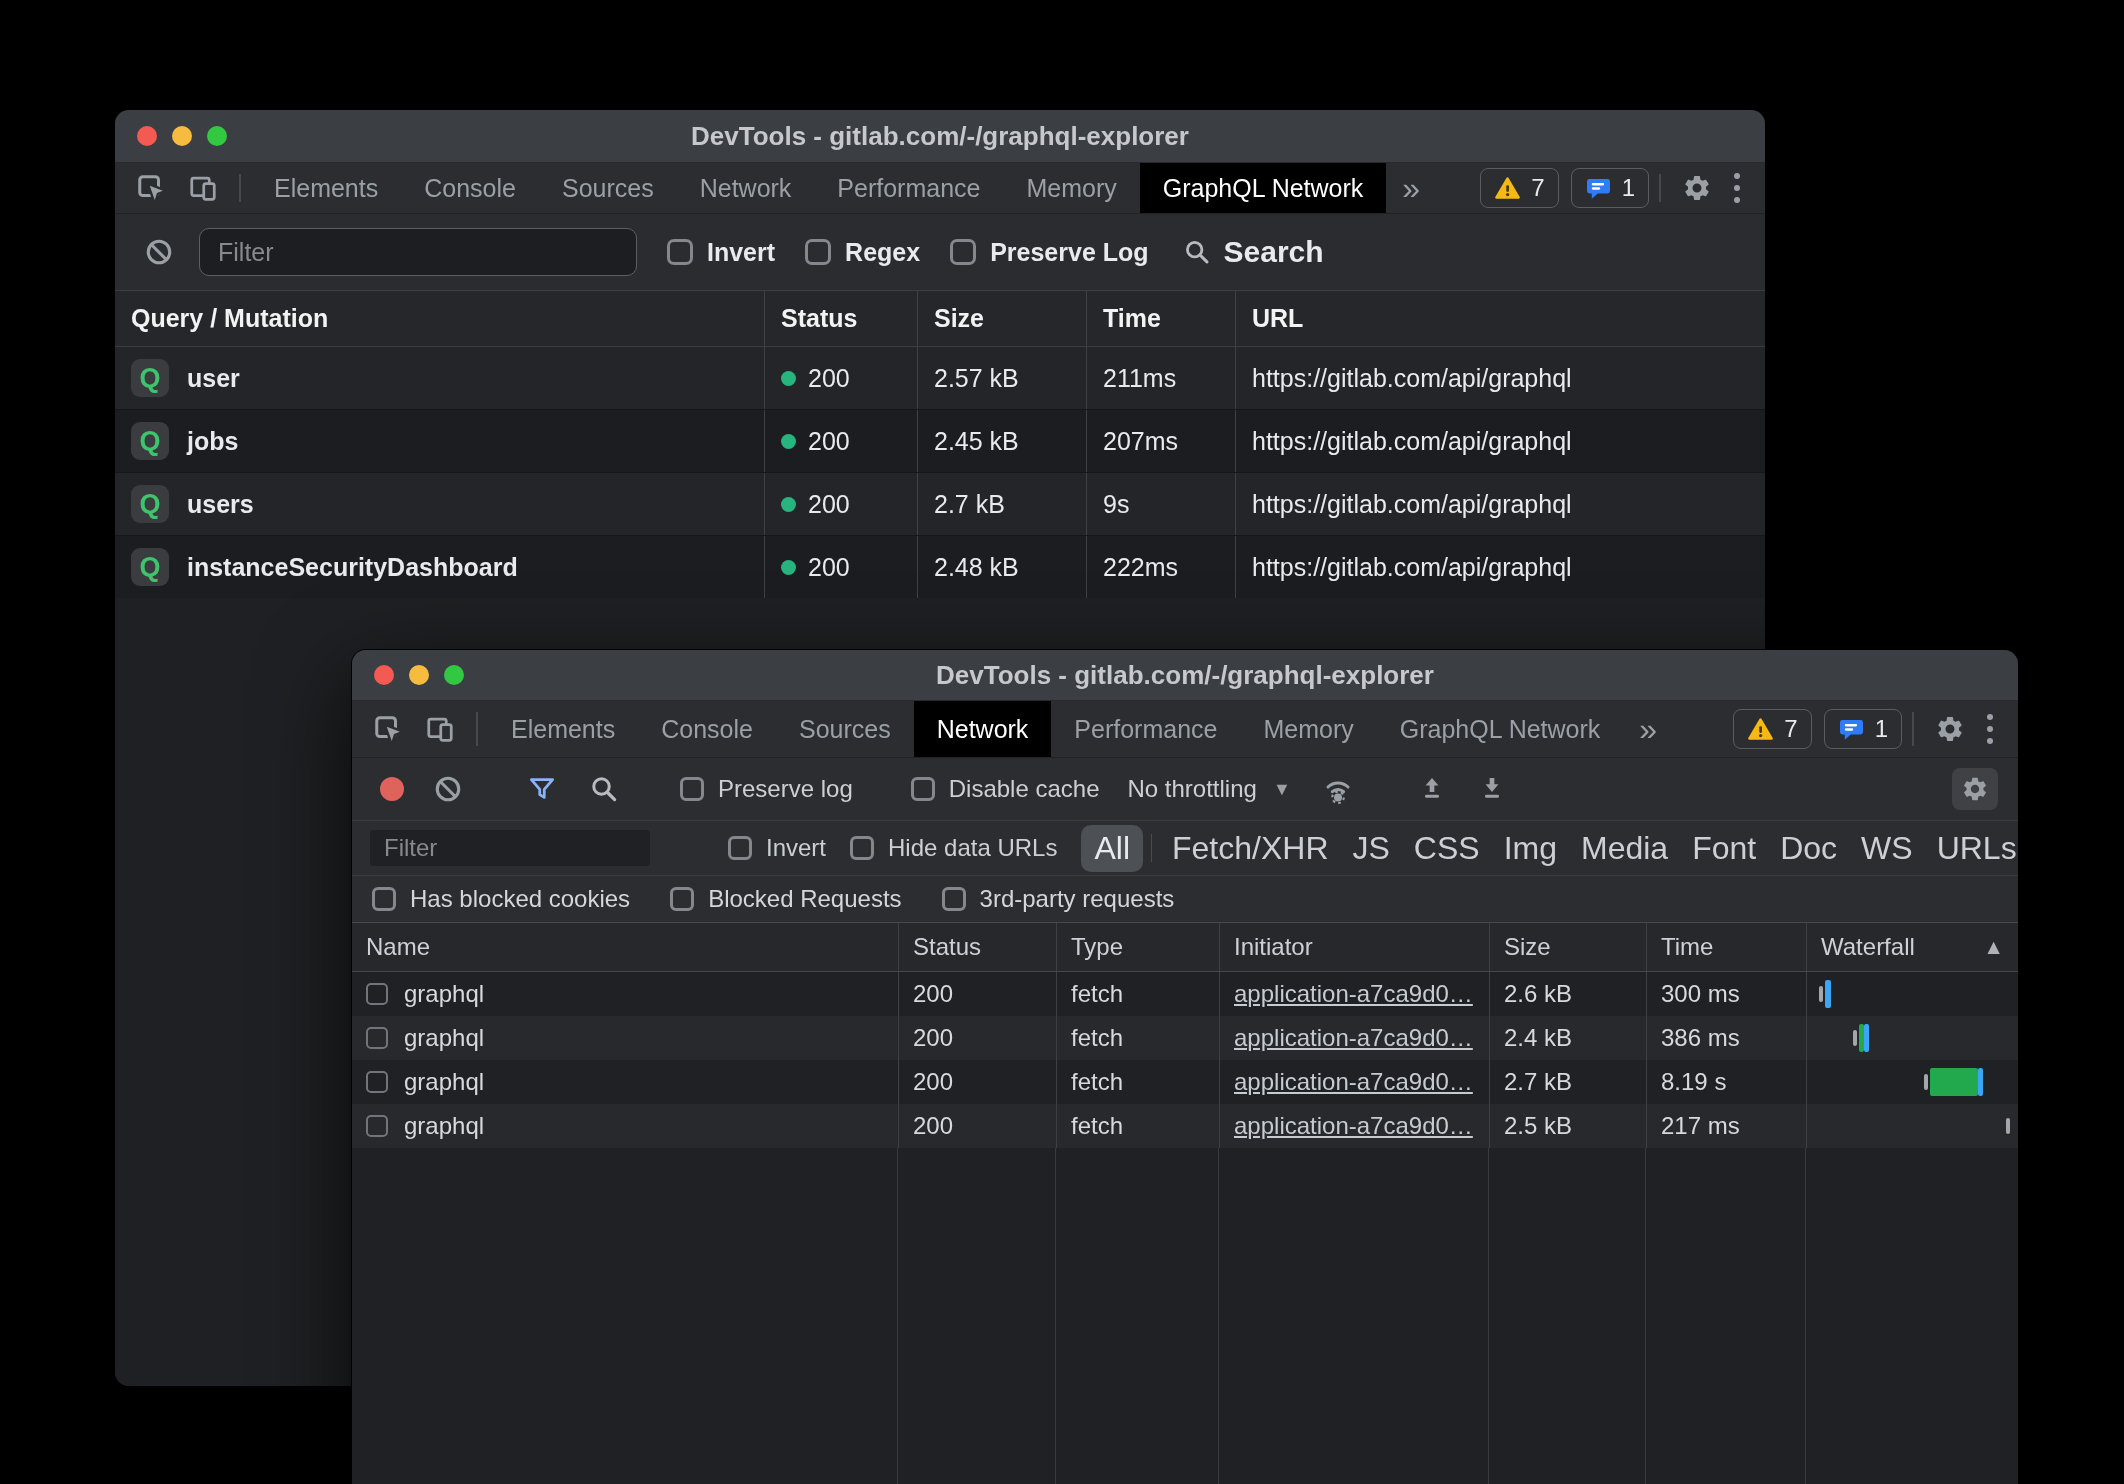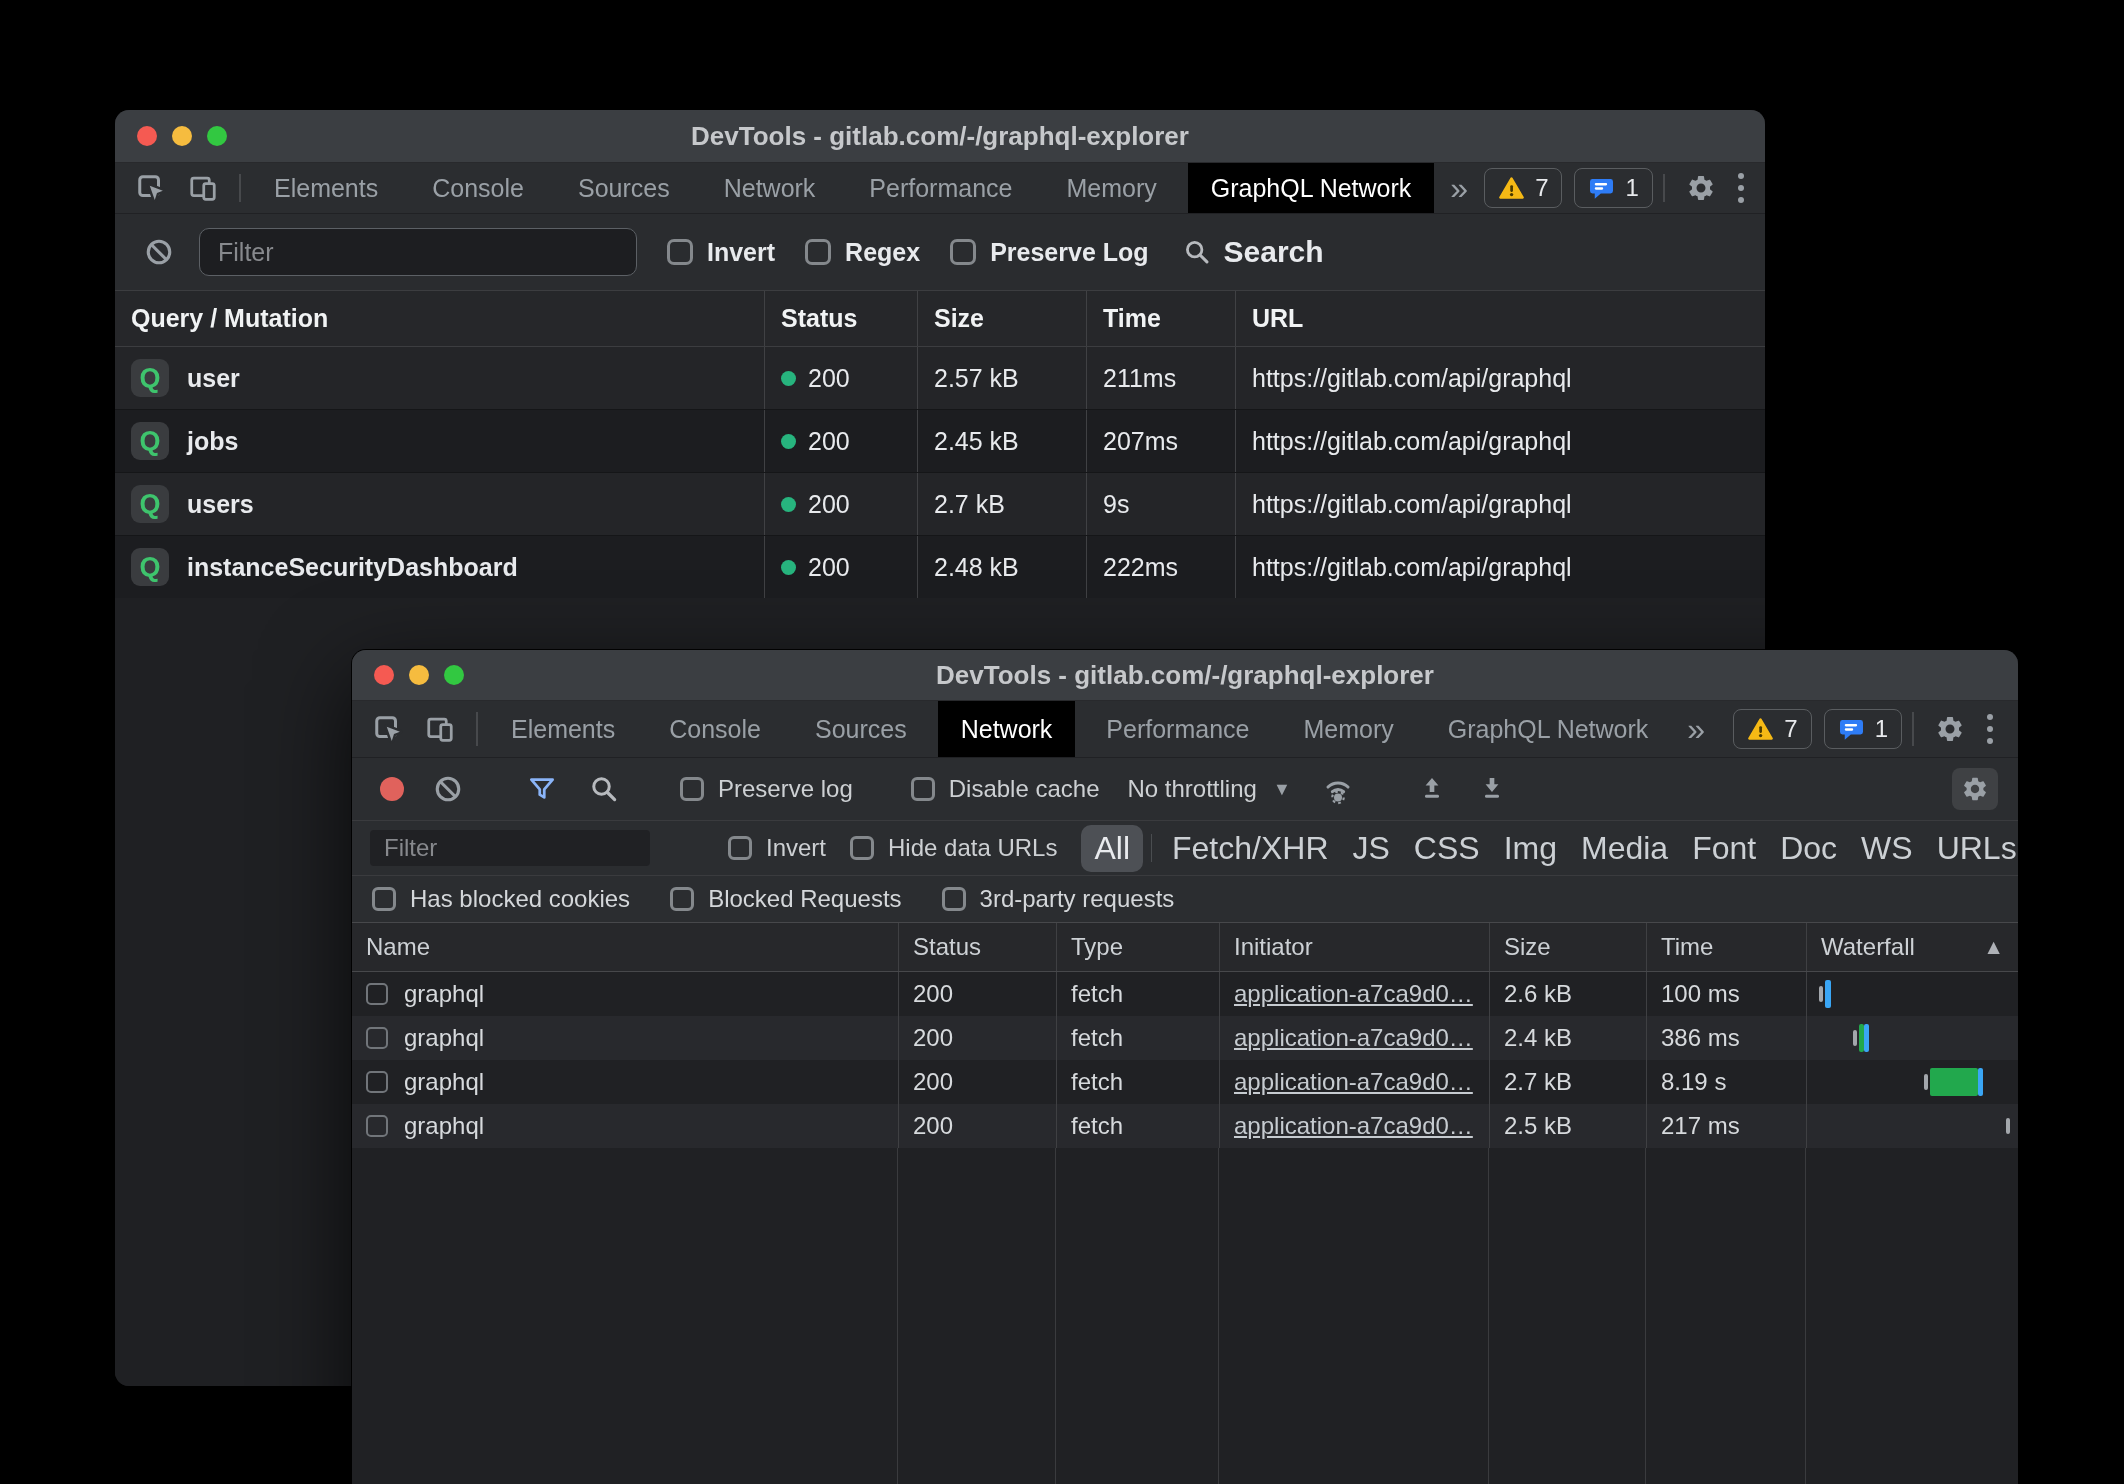--- a/index.html
+++ b/index.html
@@ -33,21 +33,21 @@
   
   .tabbar{
     flex:none;display:flex;align-items:stretch;background:#2b2d30;
     border-bottom:1px solid #202124;padding:0 14px 0 10px;
   }
   #back-win .tabbar{height:50px;}
   #front-win .tabbar{height:56px;}
   .tool-icon{display:flex;align-items:center;justify-content:center;padding:0 11px;flex:none;}
   .tool-icon svg{display:block;}
   .vdiv{width:2px;background:#47494c;margin:11px 10px;flex:none;}
-  .tabs{display:flex;align-items:stretch;gap:8px;}
+  .tabs{display:flex;align-items:stretch;}
   .tab{display:flex;align-items:center;padding:0 23px;color:#9aa0a6;font-size:25px;white-space:nowrap;}
   .tab.selected{background:#000;color:#fff;}
   .chevron{display:flex;align-items:center;color:#9aa0a6;font-size:32px;padding:0 16px;}
   .flex-spacer{flex:1;}
   .badges{display:flex;align-items:center;gap:12px;}
   .count-badge{
     display:flex;align-items:center;gap:10px;border:1px solid #5a5d60;border-radius:8px;
     padding:5px 13px;color:#e8eaed;font-size:24px;
   }
   .kebab-dots{display:flex;flex-direction:column;gap:6px;align-items:center;}
@@ -586,21 +586,21 @@
     <div class="cell">
           <span>fetch</span>
         </div>
     <div class="cell">
           <span class="init-link">application-a7ca9d0…</span>
         </div>
     <div class="cell right">
           <span>2.6 kB</span>
         </div>
     <div class="cell right">
-          <span>100 ms</span>
+          <span>300 ms</span>
         </div>
     <div class="cell wf-cell">
           <span class="wf wf-tick" style="left: 12px; width: 4px; height: 16px;"></span>
           <span class="wf wf-blue" style="left: 18px; width: 6px; height: 28px;"></span>
         </div>
   </div>
 
   <div class="net-row">
     <div class="cell">
       <span class="row-cb"></span>

